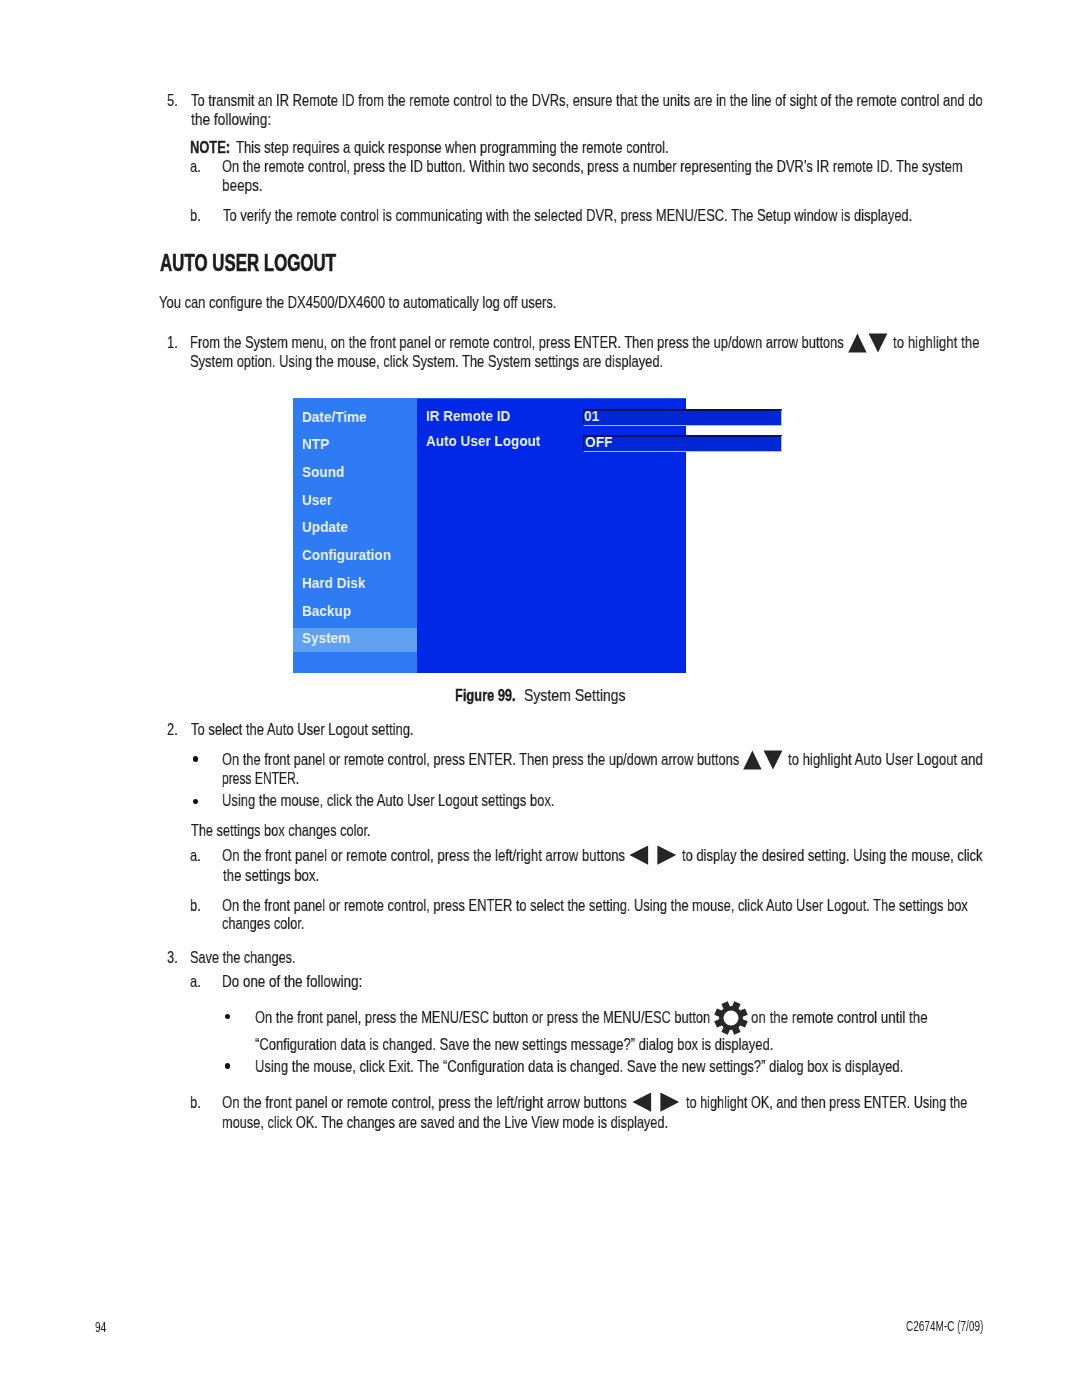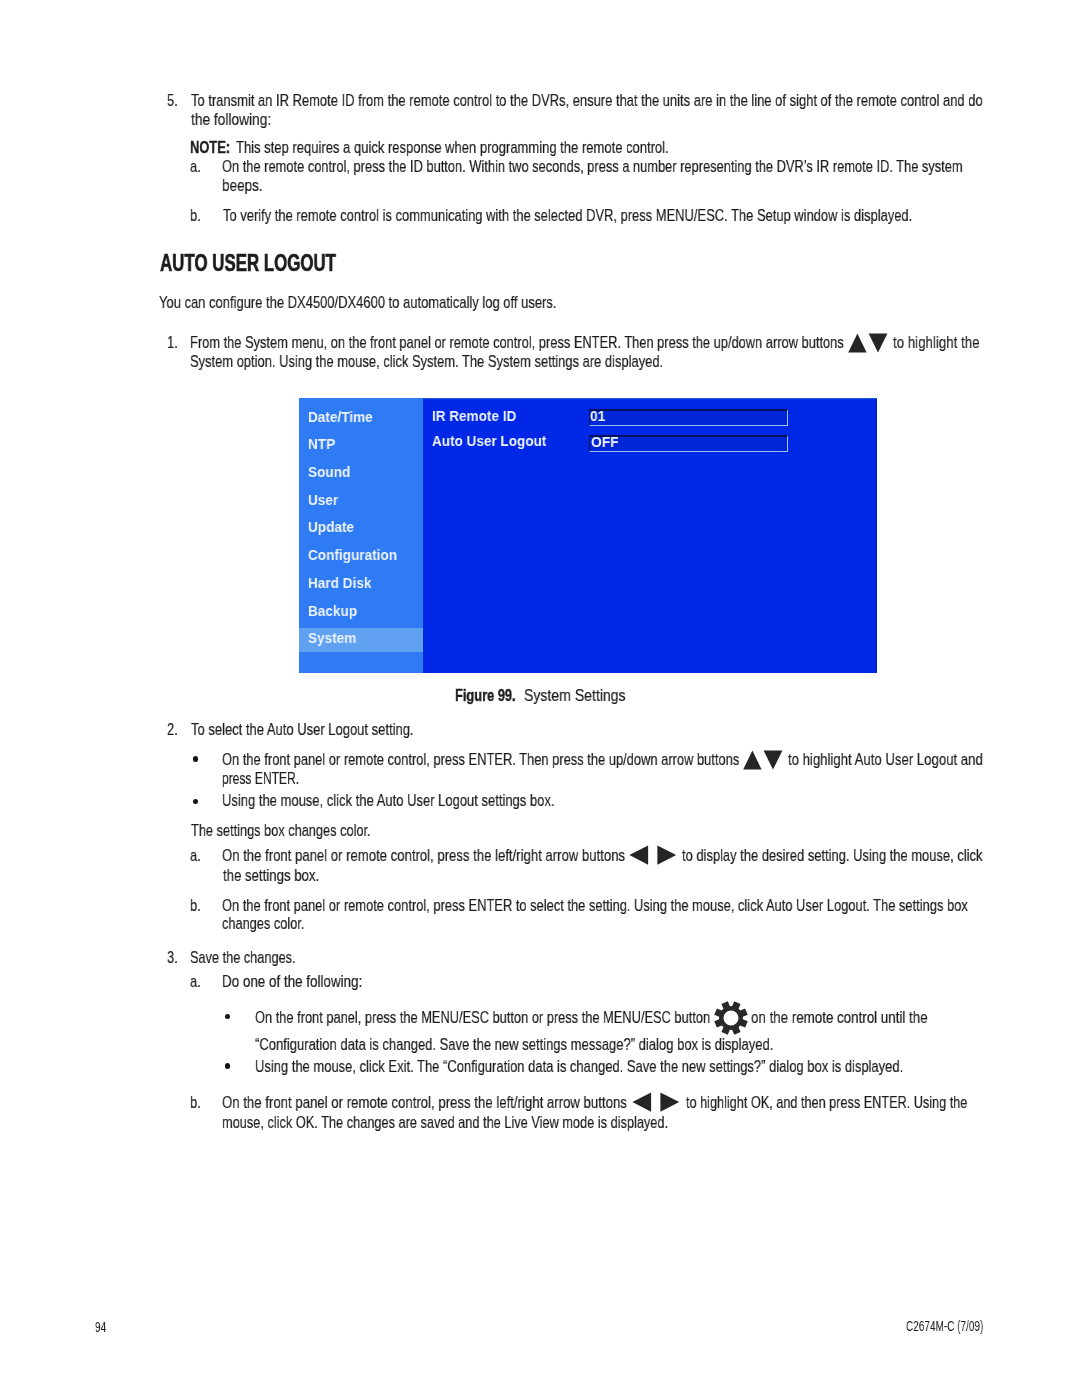--- a/index.html
+++ b/index.html
@@ -11,22 +11,22 @@
      -webkit-text-stroke:0.18px #1c1c1c;}
   .bold{font-weight:bold;-webkit-text-stroke:0.42px #1c1c1c;}
   .h1{position:absolute;white-space:nowrap;font-size:23.2px;font-weight:bold;line-height:23.2px;
       --sx:0.728;transform:scaleX(var(--sx));transform-origin:0 0;will-change:transform;
       -webkit-text-stroke:0.62px #1c1c1c;}
   .bullet{position:absolute;border-radius:50%;background:#131313;}
   .foot{position:absolute;white-space:nowrap;font-size:14.3px;line-height:14.3px;color:#1c1c1c;
         --sx:0.70;transform:scaleX(var(--sx));transform-origin:0 0;will-change:transform;}
   .icon{position:absolute;}
   
-  #shot{position:absolute;left:293px;top:398px;width:578px;height:275px;background:#0028e6;
-         box-shadow:inset 1px 1px 0 0 #1b5fd8, inset -1px 0 0 0 #0020c0;margin-left:6px;}
+  #shot{position:absolute;left:293px;top:398px;width:393px;height:275px;background:#0028e6;
+         box-shadow:inset 1px 1px 0 0 #1b5fd8, inset -1px 0 0 0 #0020c0;}
   #shot .side{position:absolute;left:0;top:0;width:124px;height:275px;background:#2f7bf4;}
   #shot .sideitem{position:absolute;left:8.7px;white-space:nowrap;color:#edf3ff;
      font-family:"Liberation Sans",sans-serif;font-weight:bold;font-size:15.3px;line-height:15.3px;
      transform:scaleX(0.888);transform-origin:0 0;will-change:transform;}
   #shot .selrow{position:absolute;left:0;width:124px;height:24px;background:#5fa0f1;}
   #shot .flabel{position:absolute;white-space:nowrap;color:#edf3ff;font-weight:bold;font-size:15.3px;line-height:15.3px;
      transform:scaleX(0.885);transform-origin:0 0;will-change:transform;}
   #shot .fbox{position:absolute;box-sizing:border-box;background:#0026d6;border:1.4px solid #9dc2ff;border-top:2.2px solid #00115e;border-left:1.4px solid #00115e;}
   #shot .fval{position:absolute;white-space:nowrap;color:#edf3ff;font-weight:bold;font-size:15.3px;line-height:15.3px;
      transform:scaleX(0.90);transform-origin:0 0;will-change:transform;}

